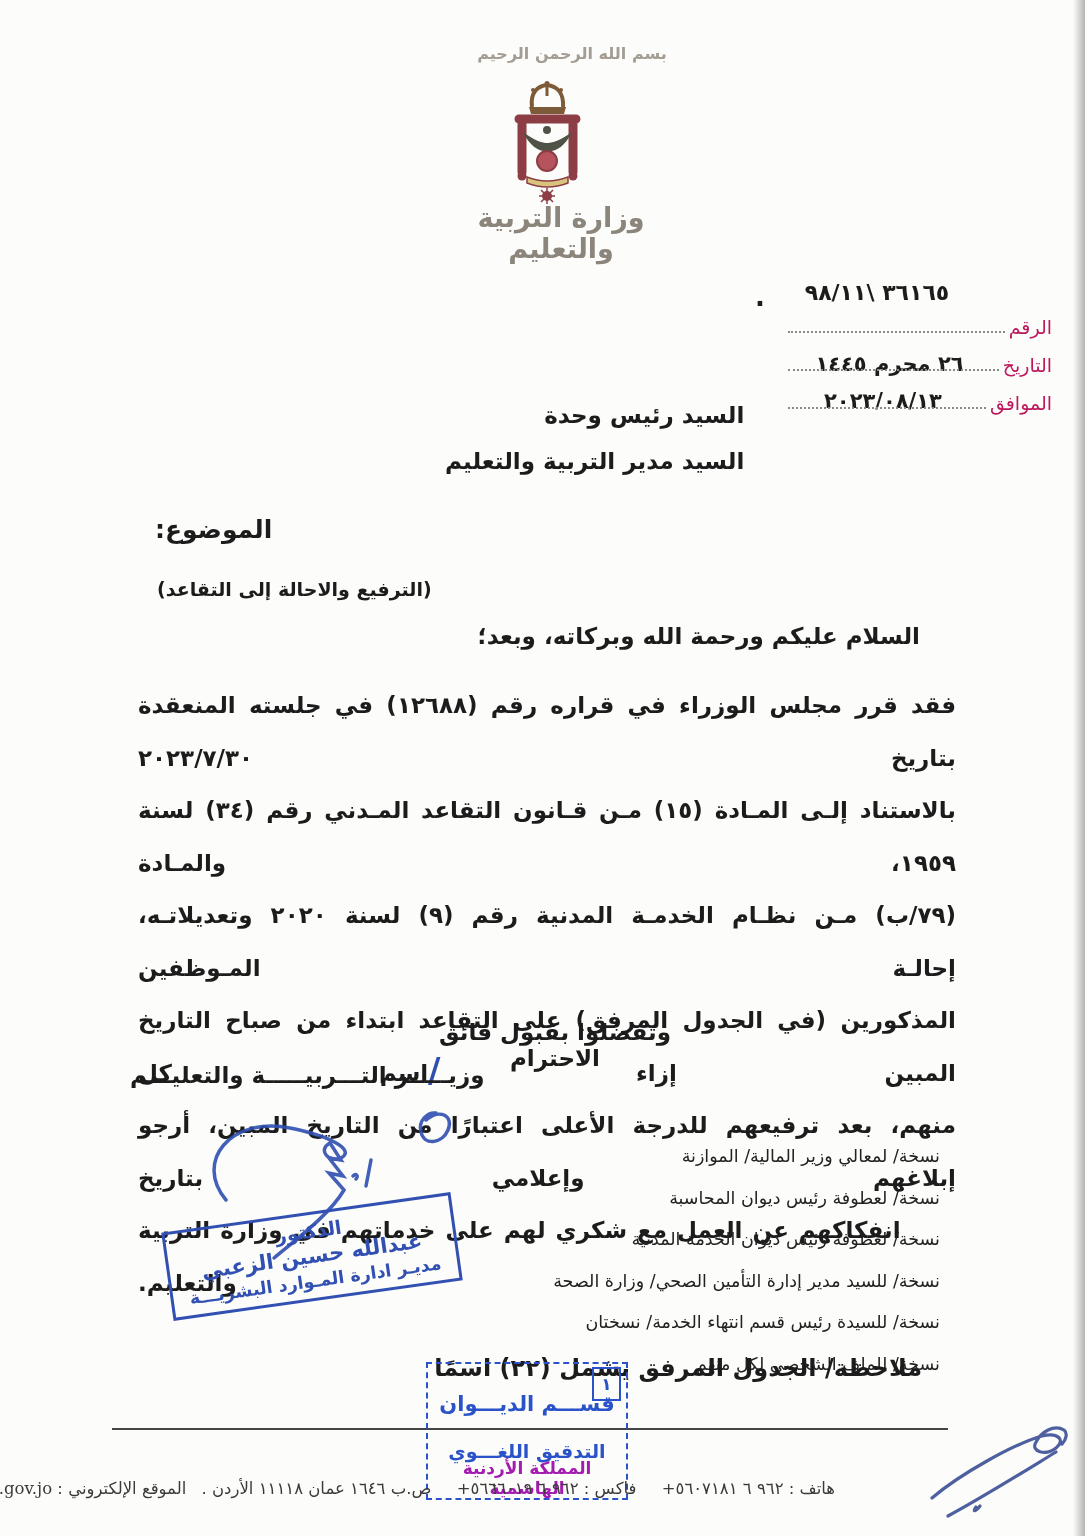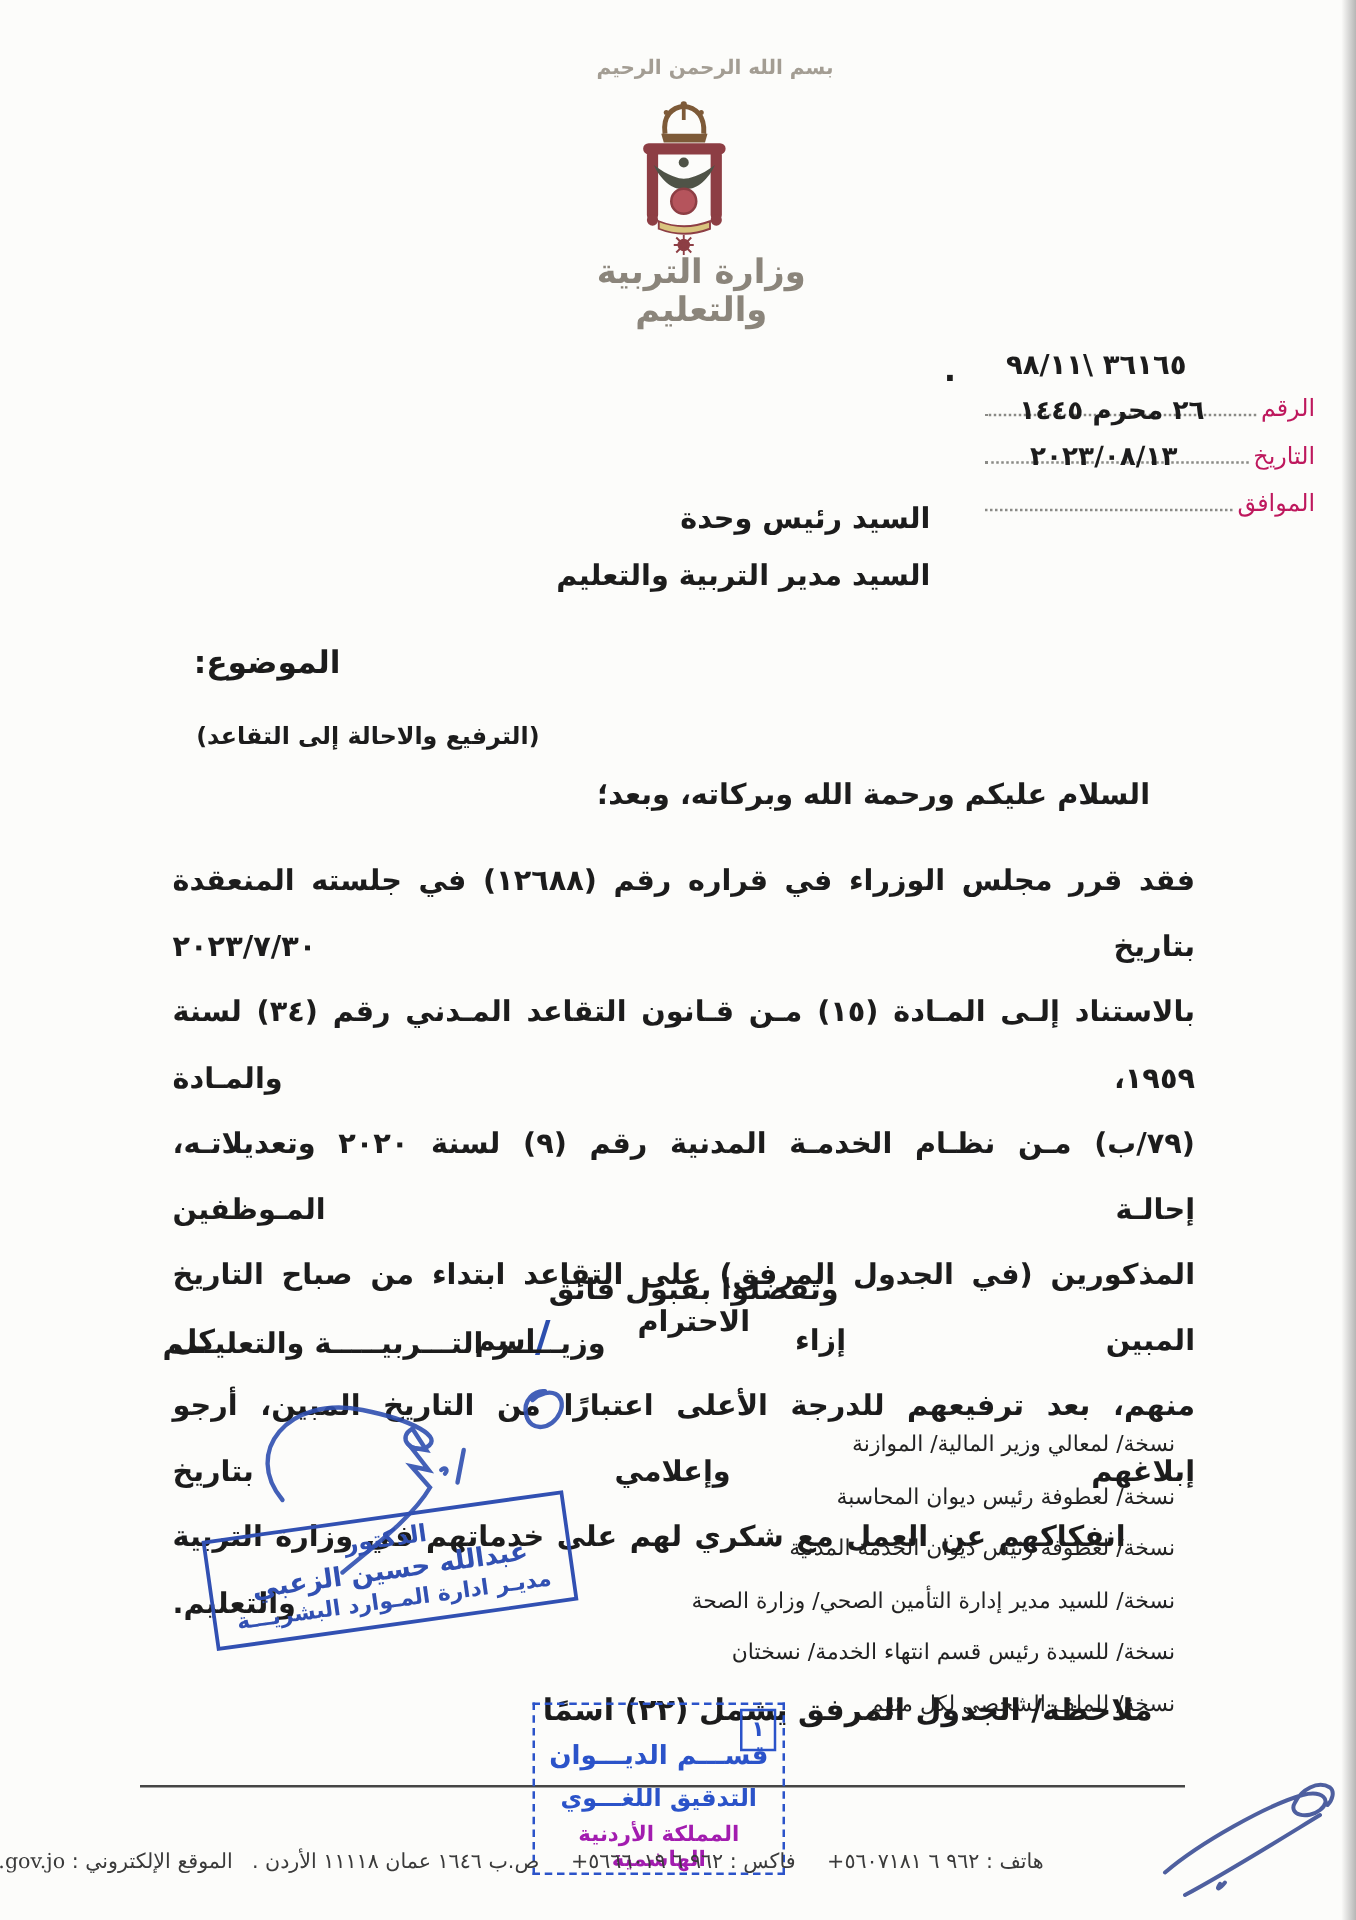--- a/index.html
+++ b/index.html
@@ -19,21 +19,21 @@
   .emblem{left:485px;top:80px;width:125px;height:130px;}
   .ministry-name{left:440px;top:202px;width:242px;text-align:center;
     font-size:27px;font-weight:700;color:#8b857b;letter-spacing:-1px;}
   
   .ref-number{left:788px;top:280px;width:178px;text-align:center;
     font-size:22px;font-weight:700;direction:ltr;letter-spacing:1px;}
   .ref-dot{left:755px;top:282px;font-size:26px;font-weight:700;}
   .ref-row{left:788px;width:266px;display:flex;align-items:flex-end;direction:rtl;height:26px;}
   .ref-label{font-size:19px;color:#be185d;white-space:nowrap;padding-right:2px;}
   .ref-leader{flex:1;border-bottom:2px dotted #8a8a86;margin:0 4px 5px 0;height:1px;}
-  .ref-value{font-weight:700;font-size:21px;text-align:center;}
+  .ref-value{font-weight:700;font-size:21px;text-align:center;margin-top:36px;}
   
   .addr{left:445px;top:402px;}
   .addr-line{direction:rtl;width:max-content;font-size:23px;font-weight:700;margin-bottom:20px;}
   .subject-label{left:155px;top:515px;font-size:25px;font-weight:700;}
   .subject-value{left:157px;top:578px;font-size:19px;font-weight:700;direction:rtl;}
   .greeting{right:165px;top:623px;font-size:23px;font-weight:700;direction:rtl;}
   
   .body-text{left:138px;top:679px;width:818px;}
   .body-line{font-size:23px;font-weight:700;line-height:52.5px;direction:rtl;
     text-align:justify;text-align-last:justify;word-spacing:2px;}
@@ -52,21 +52,21 @@
   
   .cc{right:145px;top:1136px;text-align:right;}
   .cc-item{direction:rtl;font-size:17.5px;font-weight:500;line-height:41.5px;color:#222;}
   .note{right:163px;top:1354px;font-size:24px;font-weight:600;direction:rtl;}
   
   .diwan-stamp{left:426px;top:1362px;width:198px;height:134px;
     border:2px dashed #2b53c9;color:#2b53c9;text-align:center;}
   .diwan-num{position:absolute;top:3px;right:5px;width:25px;height:30px;
     border:2px solid #2b53c9;font-size:17px;font-weight:700;line-height:30px;}
   .diwan-dept{margin-top:28px;font-size:21px;font-weight:700;}
-  .diwan-ling{margin-top:12px;font-size:19px;font-weight:700;}
+  .diwan-ling{margin-top:24px;font-size:19px;font-weight:700;}
   
   .footer-line{left:112px;top:1428px;width:836px;border-top:2px solid #454545;height:0;}
   .kingdom{left:448px;top:1458px;width:158px;text-align:center;
     font-size:17px;font-weight:600;color:#a21caf;}
   .footer-contact{right:240px;top:1479px;white-space:nowrap;direction:rtl;
     font-size:16.5px;color:#3a3a3a;}
   .footer-seg{margin-inline-start:10px;}
   .num-ltr{direction:ltr;unicode-bidi:embed;display:inline-block;}
   .site{font-family:"DejaVu Serif", serif;direction:ltr;unicode-bidi:embed;display:inline-block;}
   .signature-bottom{left:918px;top:1402px;width:167px;height:128px;}

